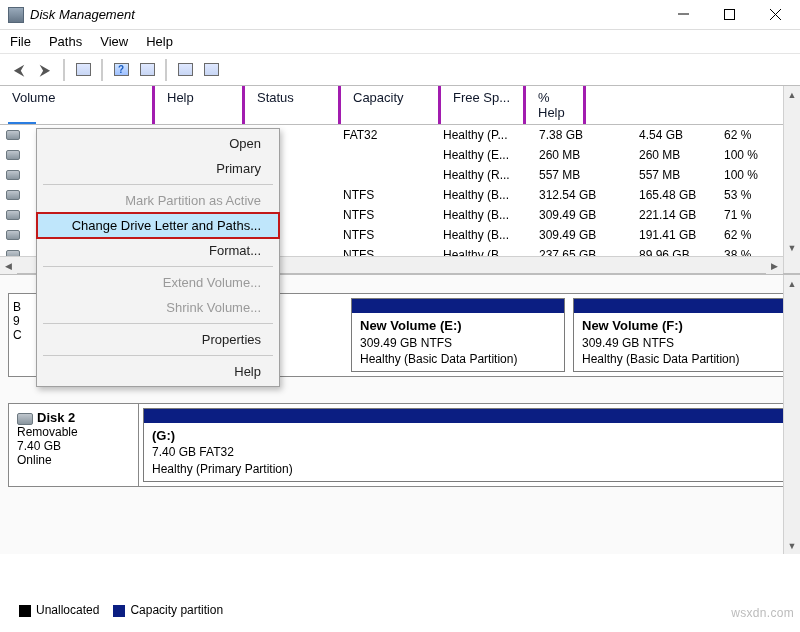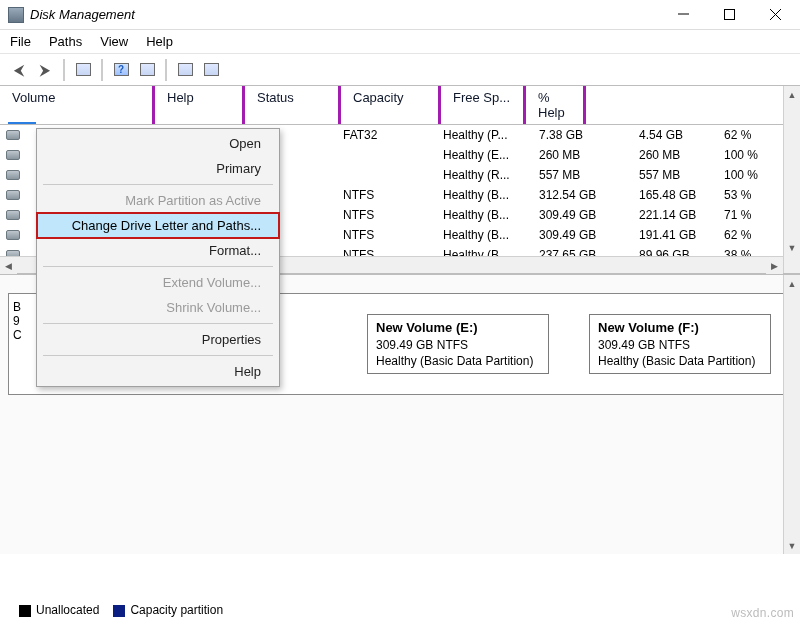--- a/index.html
+++ b/index.html
@@ -29,21 +29,21 @@
   .sb-btn { height:17px; background:#f0f0f0; display:flex;align-items:center;justify-content:center;font-size:9px;color:#606060; }
   .scrollbar-h { height:17px; background:#f0f0f0; border-top:1px solid #d0d0d0; display:flex; }
   .sb-track { flex:1; background:#f0f0f0; }
 
   .disk-area { border-top:1px solid #bdbdbd; background:#fafafa; position:relative; }
   .disk-row { display:flex; border:1px solid #888; margin:4px 8px; background:#fff; min-height:82px; position:relative;}
   .disk-label { width:130px; border-right:1px solid #888; padding:6px 8px; }
   .disk-label .dn { font-weight:bold; font-size:13px; }
   .disk-label .di { width:16px; height:12px; background:linear-gradient(#bfc6cd,#8a969f); border:1px solid #6c7880; border-radius:2px; display:inline-block; margin-right:4px; vertical-align:middle;}
   .partitions { flex:1; display:flex; gap:0; padding:0; }
-  .part { border:1px solid #7a7a7a; margin:20px; display:flex; flex-direction:row; }
+  .part { border:1px solid #7a7a7a; margin:4px; display:flex; flex-direction:column; }
   .part .stripe { height:14px; background:#0b1e82; }
   .part .pbody { padding:4px 8px; font-size:12px; line-height:1.35; }
   .part .pn { font-weight:bold; font-size:13px; }
 
   
   .ctx { position:absolute; left:36px; top:128px; width:244px; background:#f3f3f3; border:1px solid #a0a0a0; box-shadow:2px 3px 6px rgba(0,0,0,.25); z-index:50; padding:2px 0;text-align:right;}
   .ctx .mi { padding:5px 18px; font-size:13px; color:#222; }
   .ctx .mi.dis { color:#9a9a9a; }
   .ctx .mi.hi { background:#bfe6fb; color:#000; outline:2px solid #c21818; outline-offset:-1px;}
   .ctx hr { border:none; border-top:1px solid #c9c9c9; margin:3px 6px; }
@@ -236,20 +236,38 @@
         <div class="stripe"></div>
         <div class="pbody">
           <div class="pn">New Volume  (F:)</div>
           <div>309.49 GB NTFS</div>
           <div>Healthy (Basic Data Partition)</div>
         </div>
       </div>
     </div>
   </div>
 
+  <div class="disk-row" style="margin-top:26px;">
+    <div class="disk-label">
+      <div><span class="di"></span><span class="dn">Disk 2</span></div>
+      <div>Removable</div>
+      <div>7.40 GB</div>
+      <div>Online</div>
+    </div>
+    <div class="partitions">
+      <div class="part" style="flex:1">
+        <div class="stripe"></div>
+        <div class="pbody">
+          <div class="pn"> (G:)</div>
+          <div>7.40 GB FAT32</div>
+          <div>Healthy (Primary Partition)</div>
+        </div>
+      </div>
+    </div>
+  </div>
 
   <div class="scrollbar-v">
     <div class="sb-btn">▲</div>
     <div class="sb-btn" style="position:absolute;bottom:0;width:100%;">▼</div>
   </div>
 </div>
 
 <div class="ctx">
   <div class="mi">Open</div>
   <div class="mi">Primary</div>

